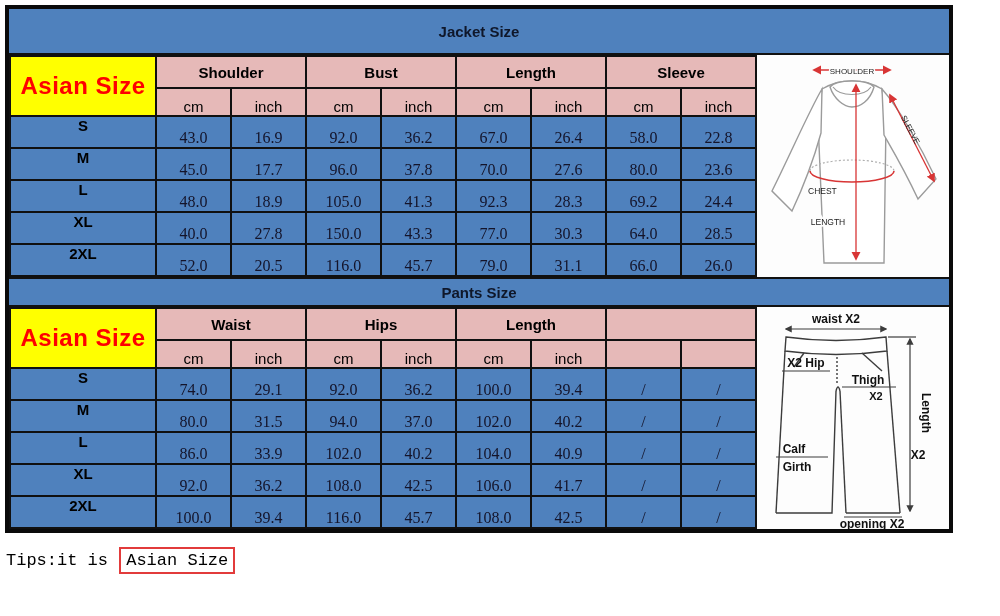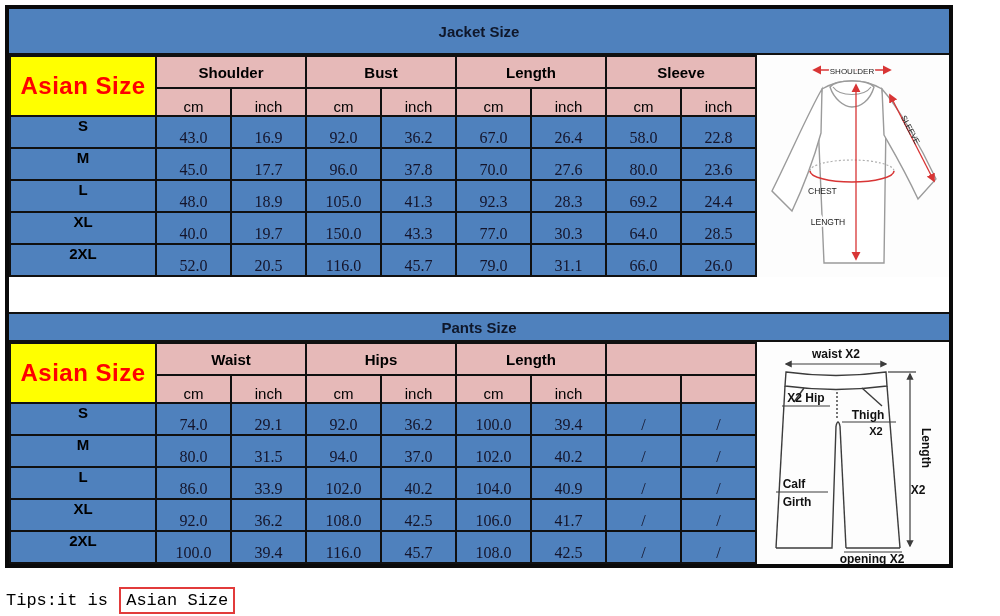--- a/index.html
+++ b/index.html
@@ -9,21 +9,21 @@
   }
   .board{
     position:absolute;left:5px;top:5px;width:940px;
     border:4px solid #0a0a0a;background:#fff;
   }
   .title-bar{
     background:#4f81bd;display:flex;align-items:center;justify-content:center;
     font-weight:bold;font-size:15px;color:#0f172a;
   }
   .title-bar.jacket{height:44px;border-bottom:2px solid #111;}
-  .title-bar.pants{height:26px;border-top:2px solid #111;border-bottom:2px solid #111;margin-top:35px;}
+  .title-bar.pants{height:26px;border-top:2px solid #111;border-bottom:2px solid #111;}
   .section{display:flex;align-items:stretch;}
   table.size-table{border-collapse:collapse;table-layout:fixed;flex:0 0 auto;width:746px;}
   table.size-table th, table.size-table td{
     border:2px solid #101010;text-align:center;padding:0;overflow:hidden;
   }
   th.asian{background:#ffff00;color:#fe0000;font-size:24px;font-weight:bold;letter-spacing:0.5px;}
   th.group{background:#e6b9b8;font-size:15px;font-weight:bold;height:30px;}
   th.unit{background:#e6b9b8;font-size:15px;font-weight:normal;height:26px;vertical-align:bottom;padding-bottom:3px;}
   tbody td{background:#4f81bd;}
   td.size{font-weight:bold;font-size:15px;vertical-align:top;padding-top:2px;height:29px;}
@@ -31,21 +31,21 @@
     font-family:"Liberation Serif",serif;font-size:16px;
     vertical-align:bottom;padding-bottom:2px;color:#14142a;
   }
   .diagram-cell{
     flex:1 1 auto;background:#fdfdfd;display:flex;align-items:center;justify-content:center;
   }
   .tips{
     position:absolute;left:6px;top:545px;width:992px;
     font-family:"Liberation Mono",monospace;font-size:17px;color:#000;
   }
-  .tips .line{height:31px;display:flex;align-items:center;white-space:pre;margin-top:40px;}
+  .tips .line{height:31px;display:flex;align-items:center;white-space:pre;}
   .redbox{
     border:2px solid #e23b3b;padding:0 5px;margin:0 1px;display:inline-block;line-height:23px;
   }
   svg text{font-family:"Liberation Sans",sans-serif;}
   .halo{paint-order:stroke;stroke:#fdfdfd;stroke-width:3px;}
 </style>
 </head>
 <body>
 
 <div class="board">
@@ -116,21 +116,21 @@
             <td class="val">105.0</td>
             <td class="val">41.3</td>
             <td class="val">92.3</td>
             <td class="val">28.3</td>
             <td class="val">69.2</td>
             <td class="val">24.4</td>
           </tr>
           <tr>
             <td class="size">XL</td>
             <td class="val">40.0</td>
-            <td class="val">19.7</td>
+            <td class="val">27.8</td>
             <td class="val">150.0</td>
             <td class="val">43.3</td>
             <td class="val">77.0</td>
             <td class="val">30.3</td>
             <td class="val">64.0</td>
             <td class="val">28.5</td>
           </tr>
           <tr>
             <td class="size">2XL</td>
             <td class="val">52.0</td>

